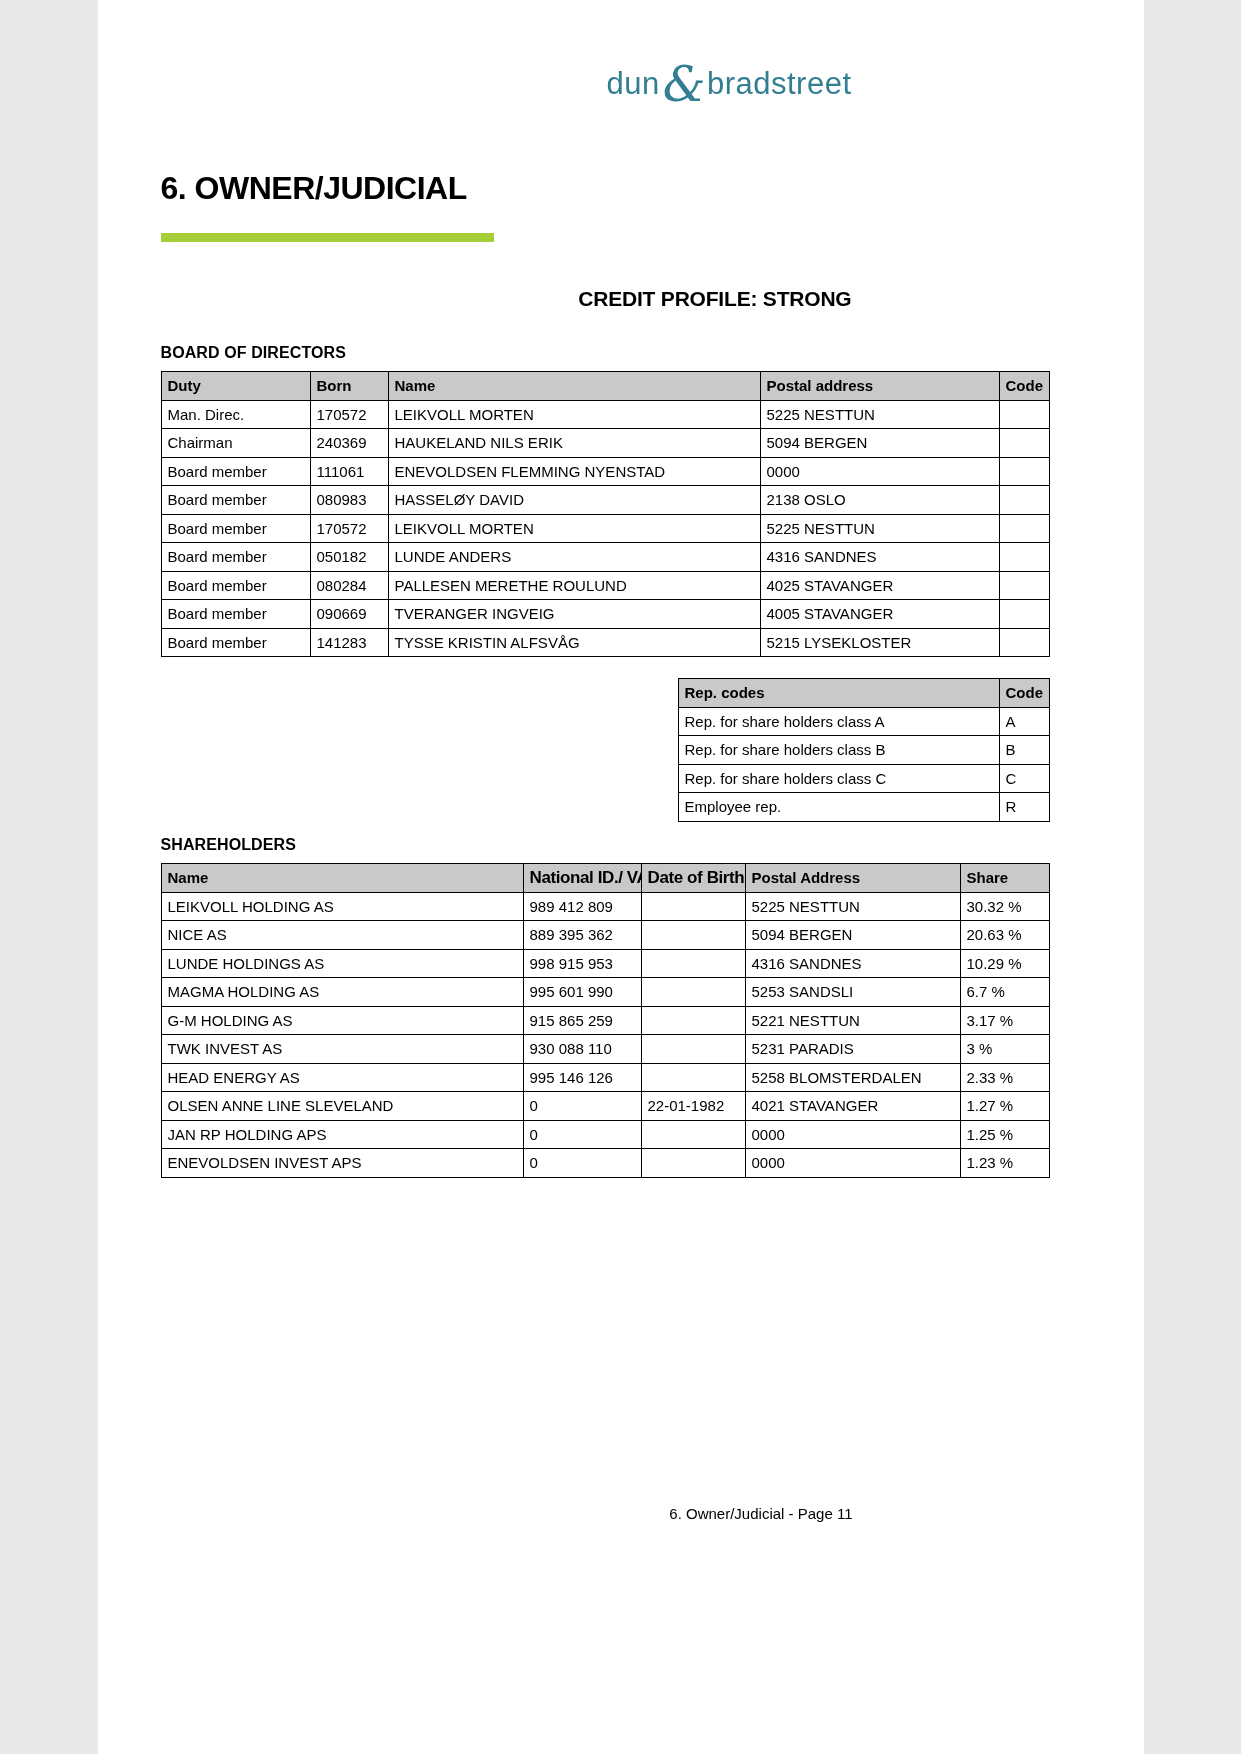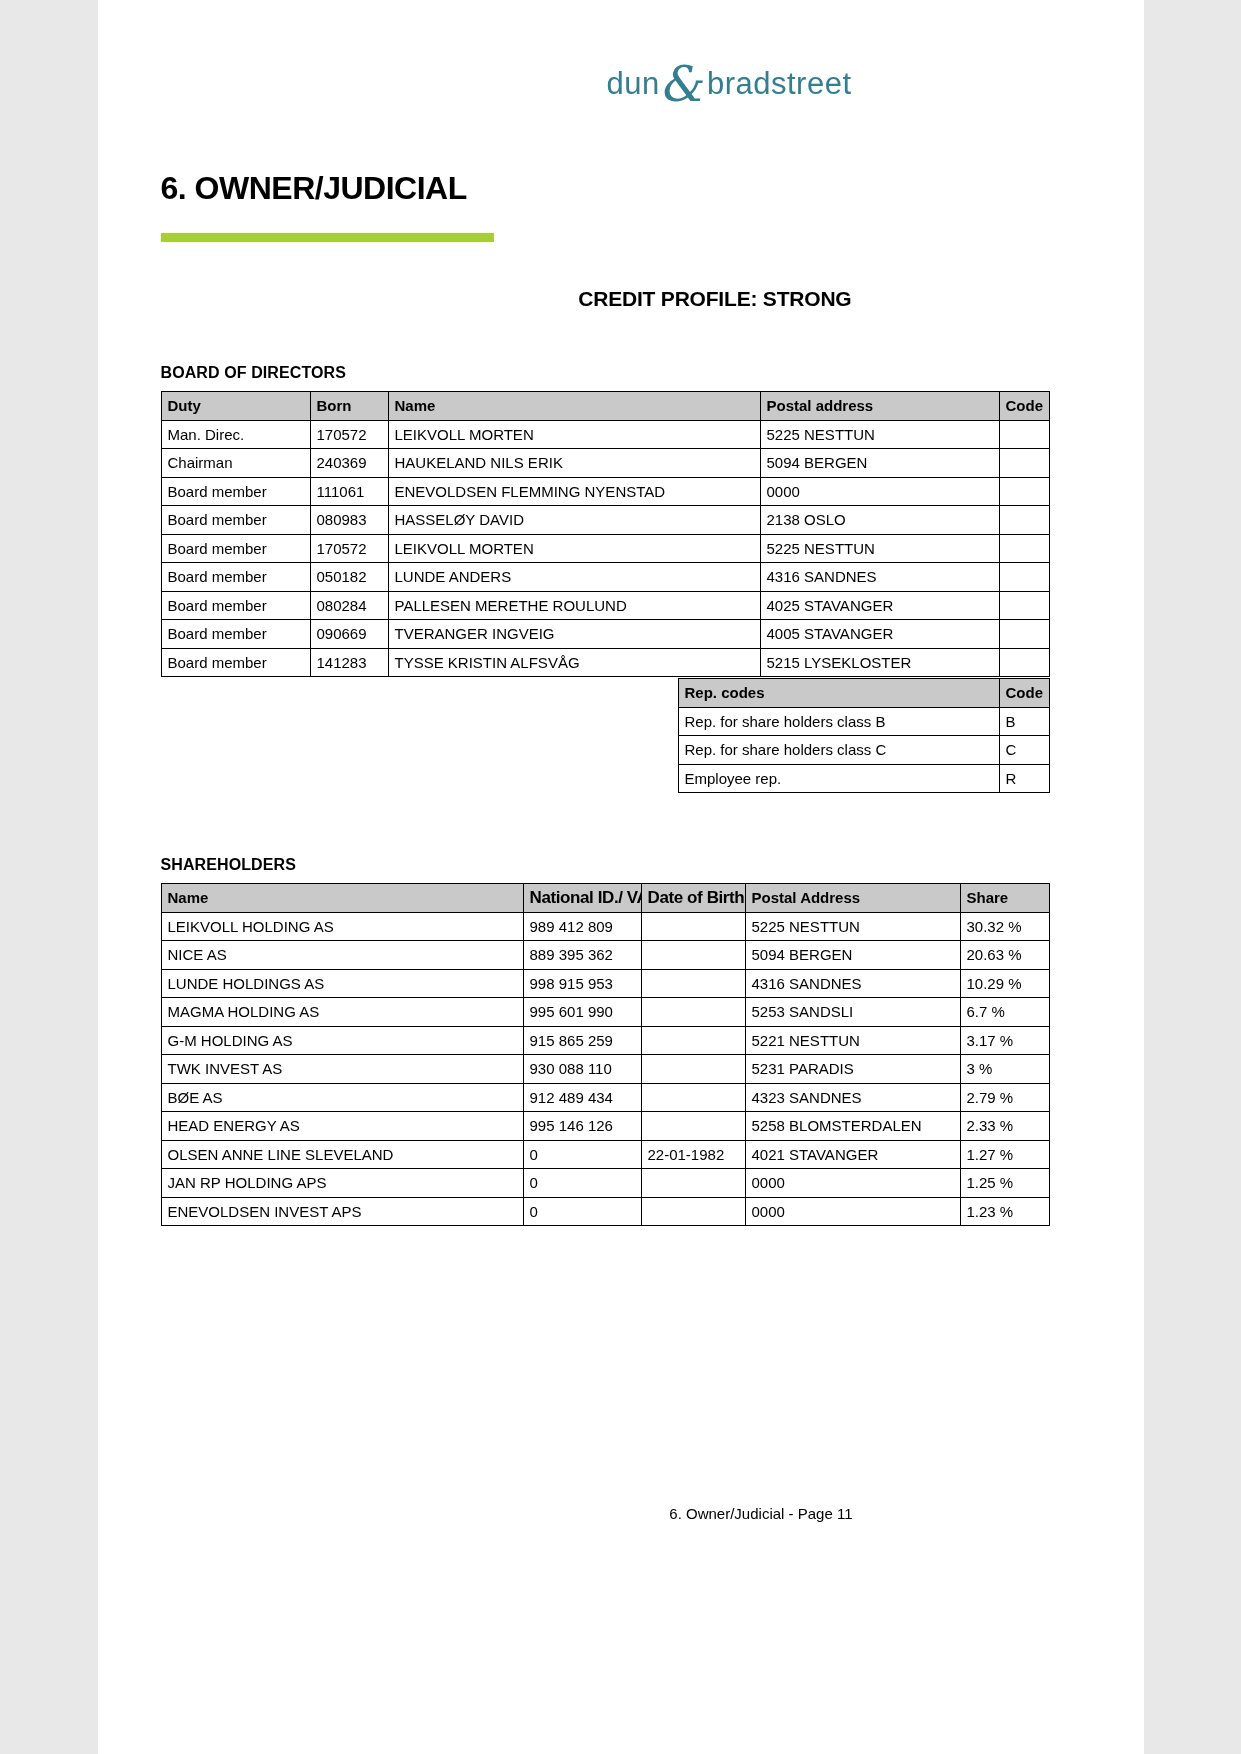--- a/index.html
+++ b/index.html
@@ -60,21 +60,20 @@
     font-size: 21px;
     font-weight: bold;
     letter-spacing: -0.2px;
   }
 
   section h2 {
     font-size: 16px;
     font-weight: bold;
     margin-bottom: 9px;
     letter-spacing: 0.1px;
-    margin-top: 20px;
   }
 
   .board-section        { position: absolute; left: 63px; top: 344px; width: 888px; }
   .repcodes-section     { position: absolute; left: 580px; top: 678px; width: 371px; }
   .shareholders-section { position: absolute; left: 63px; top: 836px; width: 888px; }
 
   table.tbl {
     border-collapse: collapse;
     width: 100%;
     font-size: 15px;
@@ -215,20 +214,24 @@
           <col style="width:50px">
       </colgroup>
       <thead>
           <tr>
             <th>Rep. codes</th>
             <th>Code</th>
           </tr>
         </thead>
       <tbody>
           <tr>
+            <td>Rep. for share holders class A</td>
+            <td>A</td>
+          </tr>
+          <tr>
             <td>Rep. for share holders class B</td>
             <td>B</td>
           </tr>
           <tr>
             <td>Rep. for share holders class C</td>
             <td>C</td>
           </tr>
           <tr>
             <td>Employee rep.</td>
             <td>R</td>
@@ -293,27 +296,20 @@
             <td>3.17 %</td>
           </tr>
           <tr>
             <td>TWK INVEST AS</td>
             <td>930 088 110</td>
             <td></td>
             <td>5231 PARADIS</td>
             <td>3 %</td>
           </tr>
           <tr>
-            <td>BØE AS</td>
-            <td>912 489 434</td>
-            <td></td>
-            <td>4323 SANDNES</td>
-            <td>2.79 %</td>
-          </tr>
-          <tr>
             <td>HEAD ENERGY AS</td>
             <td>995 146 126</td>
             <td></td>
             <td>5258 BLOMSTERDALEN</td>
             <td>2.33 %</td>
           </tr>
           <tr>
             <td>OLSEN ANNE LINE SLEVELAND</td>
             <td>0</td>
             <td>22-01-1982</td>

